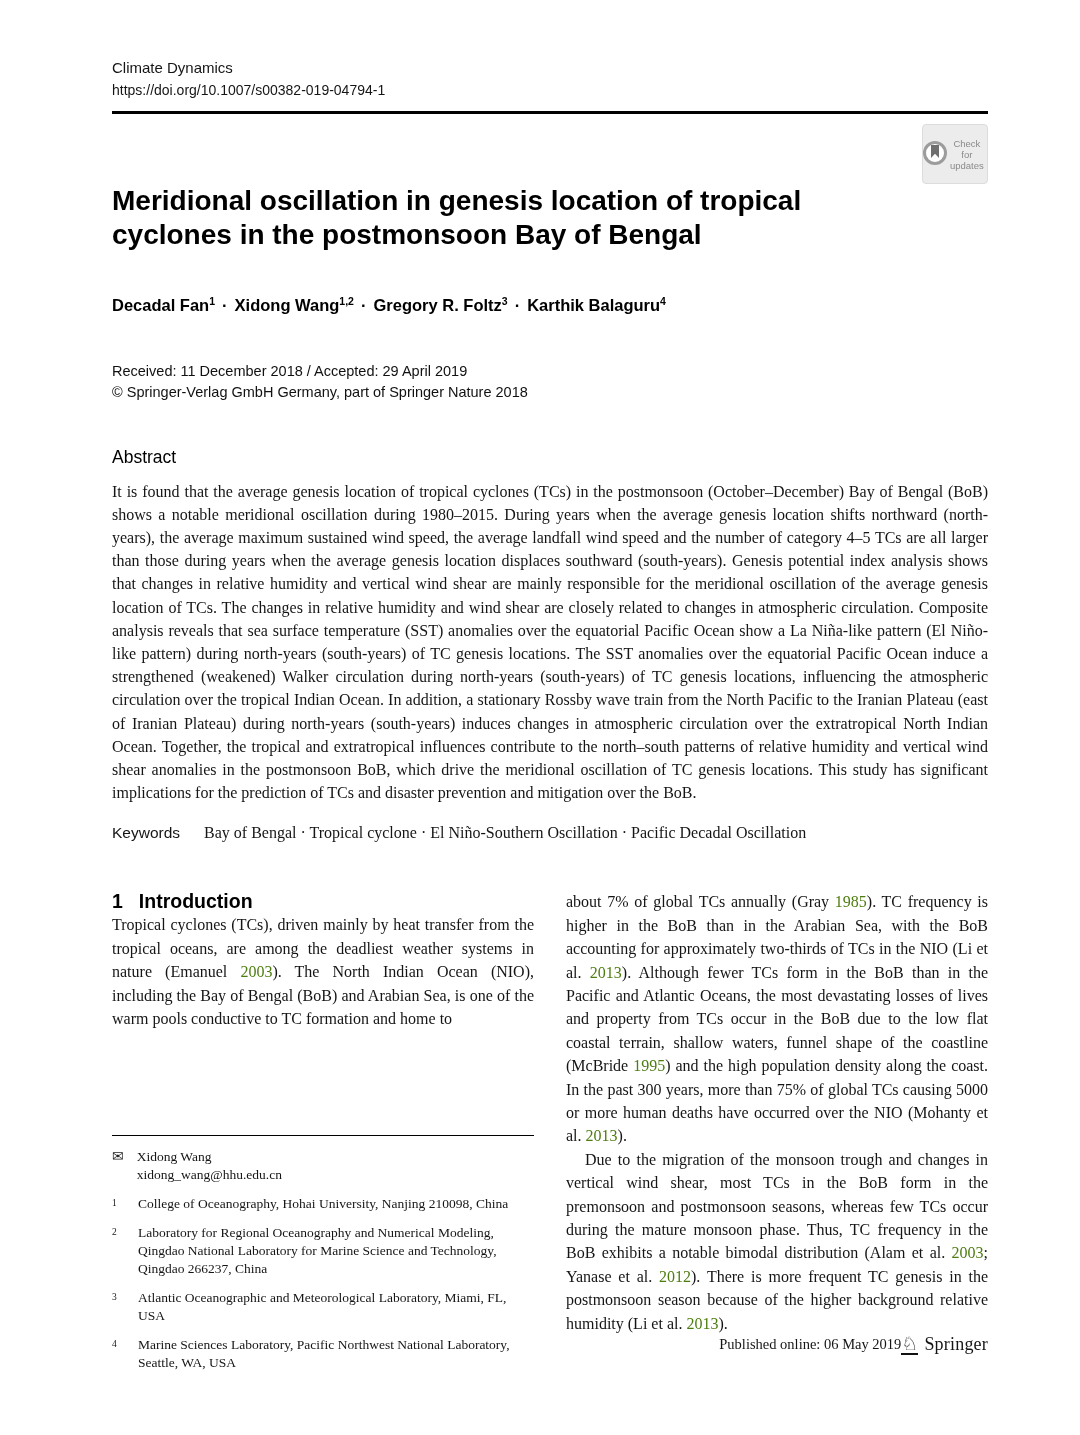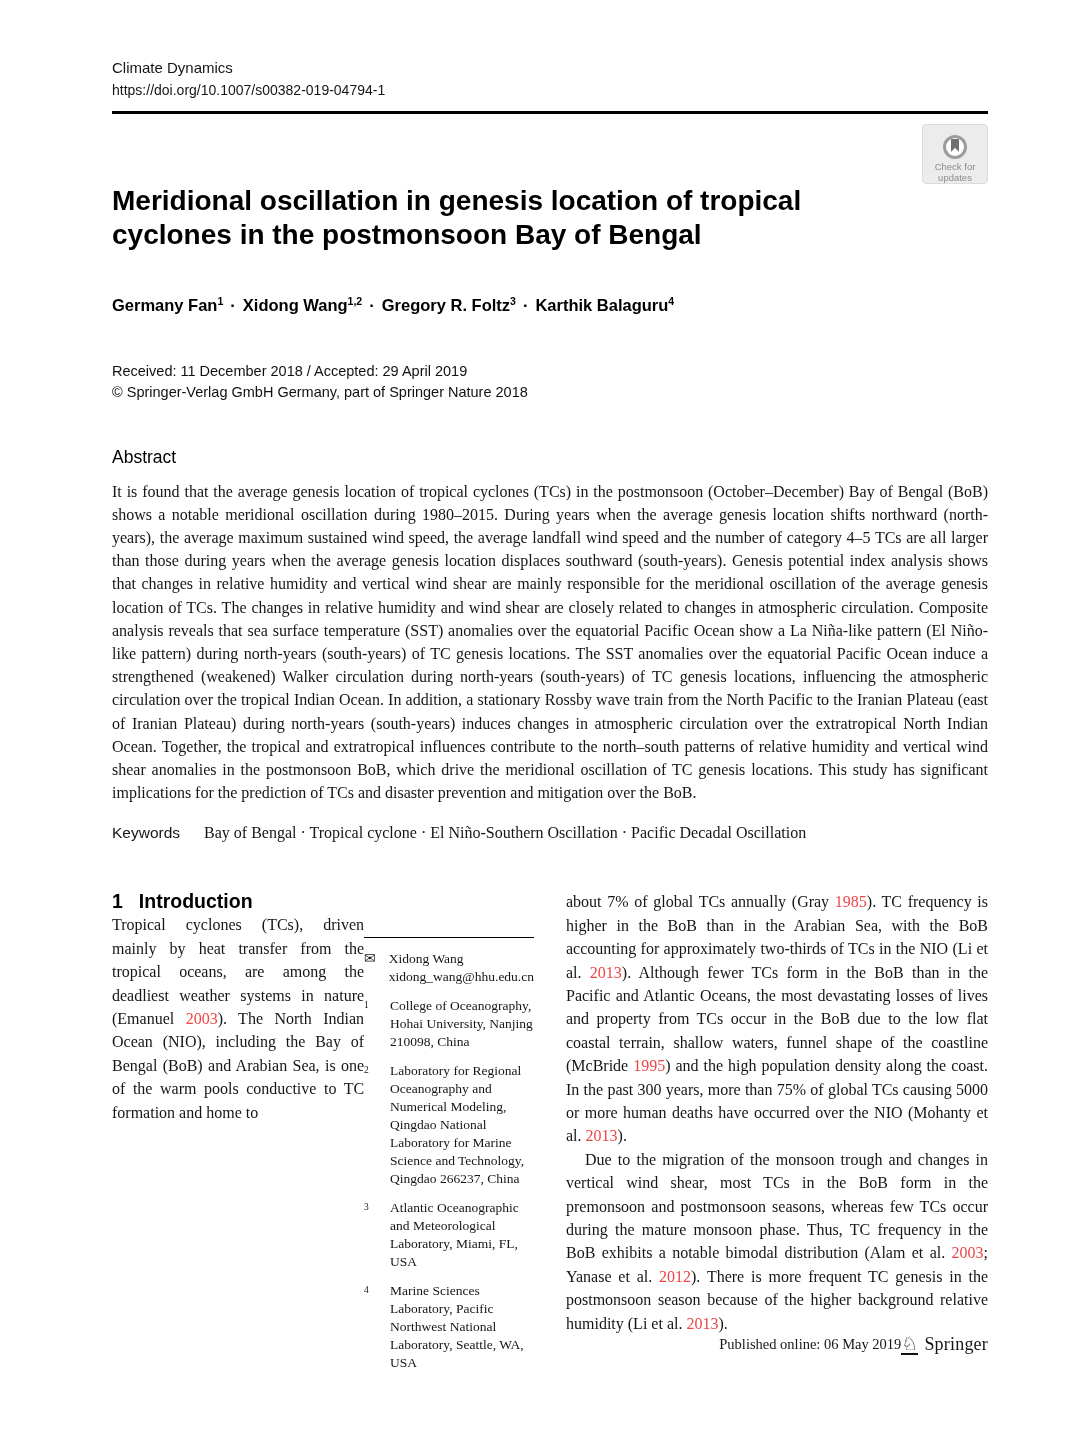--- a/index.html
+++ b/index.html
@@ -7,21 +7,21 @@
   .page { position:relative; box-sizing:border-box; width:1080px; height:1435px; padding:58px 92px 0 112px; overflow:hidden; }
 
   
   .journal-line { font-family:"Liberation Sans", sans-serif; font-size:15px; line-height:19px; }
   .doi-line { font-family:"Liberation Sans", sans-serif; font-size:14px; line-height:19px; margin-top:4px; }
   .rule-thick { border:0; border-top:3.5px solid #000; margin:11px 0 0 0; }
 
   
   .update-badge { position:absolute; top:124px; right:92px; width:64px; height:58px;
     background:#ececec; border:1px solid #dcdcdc; border-radius:4px;
-    display:flex; flex-direction:column; align-items:center; justify-content:flex-end; cursor:pointer; }
+    display:flex; flex-direction:row; align-items:center; justify-content:center; cursor:pointer; }
   .badge-circle { width:24px; height:24px; border-radius:50%; border:3.5px solid #9c9c9c; background:#fff;
     position:relative; box-sizing:border-box; margin-bottom:2px; }
   .badge-bookmark { position:absolute; left:5px; top:1px; width:8px; height:13px; background:#6f6f6f;
     clip-path:polygon(0 0, 100% 0, 100% 100%, 50% 68%, 0 100%); }
   .badge-text { font-family:"Liberation Sans", sans-serif; font-size:9.5px; line-height:11px; color:#8a8a8a; text-align:center; }
 
   
   .title { font-family:"Liberation Sans", sans-serif; font-weight:700; font-size:28px; line-height:34px;
     margin-top:70px; max-width:790px; color:#000; }
   .authors { font-family:"Liberation Sans", sans-serif; font-weight:700; font-size:16.5px; margin-top:42px; color:#000; }
@@ -31,27 +31,27 @@
 
   
   .abstract-heading { font-family:"Liberation Sans", sans-serif; font-weight:400; font-size:17.5px; margin-top:44px; color:#000; }
   .abstract-text { font-size:16px; line-height:23.2px; text-align:justify; margin-top:12px; }
   .keywords { font-size:16px; margin-top:20px; }
   .keywords .kw-label { font-family:"Liberation Sans", sans-serif; font-weight:400; font-size:15.5px; margin-right:24px; }
 
   
   .columns { display:flex; gap:32px; margin-top:48px; height:484px; }
   .col { width:432px; box-sizing:border-box; }
-  .col-left { display:flex; flex-direction:row; }
+  .col-left { display:flex; flex-direction:column; }
   .section-heading { font-family:"Liberation Sans", sans-serif; font-weight:700; font-size:19.5px; color:#000; }
   .section-heading .sec-num { margin-right:16px; }
   .body-par { font-size:16px; line-height:23.4px; text-align:justify; margin:0; }
   .col-left .body-par { }
   .par-indent { text-indent:19px; }
-  .cite { color:#ef4444; cursor:pointer; }
+  .cite { color:#4d7c0f; cursor:pointer; }
 
   
   .footnotes { margin-top:auto; padding-bottom:2px; }
   .fn-rule { border:0; border-top:1.4px solid #000; margin:0 0 12px 0; }
   .fn-contact { display:flex; font-size:13.5px; line-height:18px; }
   .envelope { font-size:14px; margin-right:13px; position:relative; top:0px; color:#222; }
   .affil { display:flex; margin-top:11px; font-size:13.5px; line-height:18px; }
   .affil .affil-num { font-size:9.5px; position:relative; top:-1px; width:12px; flex:0 0 12px; margin-right:14px; }
   .affil .affil-text { flex:1; }
 
@@ -77,21 +77,21 @@
     </div>
     <div class="badge-text">
       <div>Check for</div>
       <div>updates</div>
     </div>
   </div>
 
   <h1 class="title" style="margin:70px 0 0 0;">Meridional oscillation in genesis location of tropical cyclones in the postmonsoon Bay of Bengal</h1>
 
   <div class="authors">
-    <span><span>Germany Fan</span><sup>1</sup></span><span class="dot">·</span><span><span>Xidong Wang</span><sup>1,2</sup></span><span class="dot">·</span><span><span>Gregory R. Foltz</span><sup>3</sup></span><span class="dot">·</span><span><span>Karthik Balaguru</span><sup>4</sup></span>
+    <span><span>Decadal Fan</span><sup>1</sup></span><span class="dot">·</span><span><span>Xidong Wang</span><sup>1,2</sup></span><span class="dot">·</span><span><span>Gregory R. Foltz</span><sup>3</sup></span><span class="dot">·</span><span><span>Karthik Balaguru</span><sup>4</sup></span>
   </div>
 
   <div class="dates">
     <div>Received: 11 December 2018 / Accepted: 29 April 2019</div>
     <div>© Springer-Verlag GmbH Germany, part of Springer Nature 2018</div>
   </div>
 
   <div class="abstract-heading">Abstract</div>
   <p class="abstract-text" style="margin:12px 0 0 0;">It is found that the average genesis location of tropical cyclones (TCs) in the postmonsoon (October–December) Bay of Bengal (BoB) shows a notable meridional oscillation during 1980–2015. During years when the average genesis location shifts northward (north-years), the average maximum sustained wind speed, the average landfall wind speed and the number of category 4–5 TCs are all larger than those during years when the average genesis location displaces southward (south-years). Genesis potential index analysis shows that changes in relative humidity and vertical wind shear are mainly responsible for the meridional oscillation of the average genesis location of TCs. The changes in relative humidity and wind shear are closely related to changes in atmospheric circulation. Composite analysis reveals that sea surface temperature (SST) anomalies over the equatorial Pacific Ocean show a La Niña-like pattern (El Niño-like pattern) during north-years (south-years) of TC genesis locations. The SST anomalies over the equatorial Pacific Ocean induce a strengthened (weakened) Walker circulation during north-years (south-years) of TC genesis locations, influencing the atmospheric circulation over the tropical Indian Ocean. In addition, a stationary Rossby wave train from the North Pacific to the Iranian Plateau (east of Iranian Plateau) during north-years (south-years) induces changes in atmospheric circulation over the extratropical North Indian Ocean. Together, the tropical and extratropical influences contribute to the north–south patterns of relative humidity and vertical wind shear anomalies in the postmonsoon BoB, which drive the meridional oscillation of TC genesis locations. This study has significant implications for the prediction of TCs and disaster prevention and mitigation over the BoB.</p>
 

